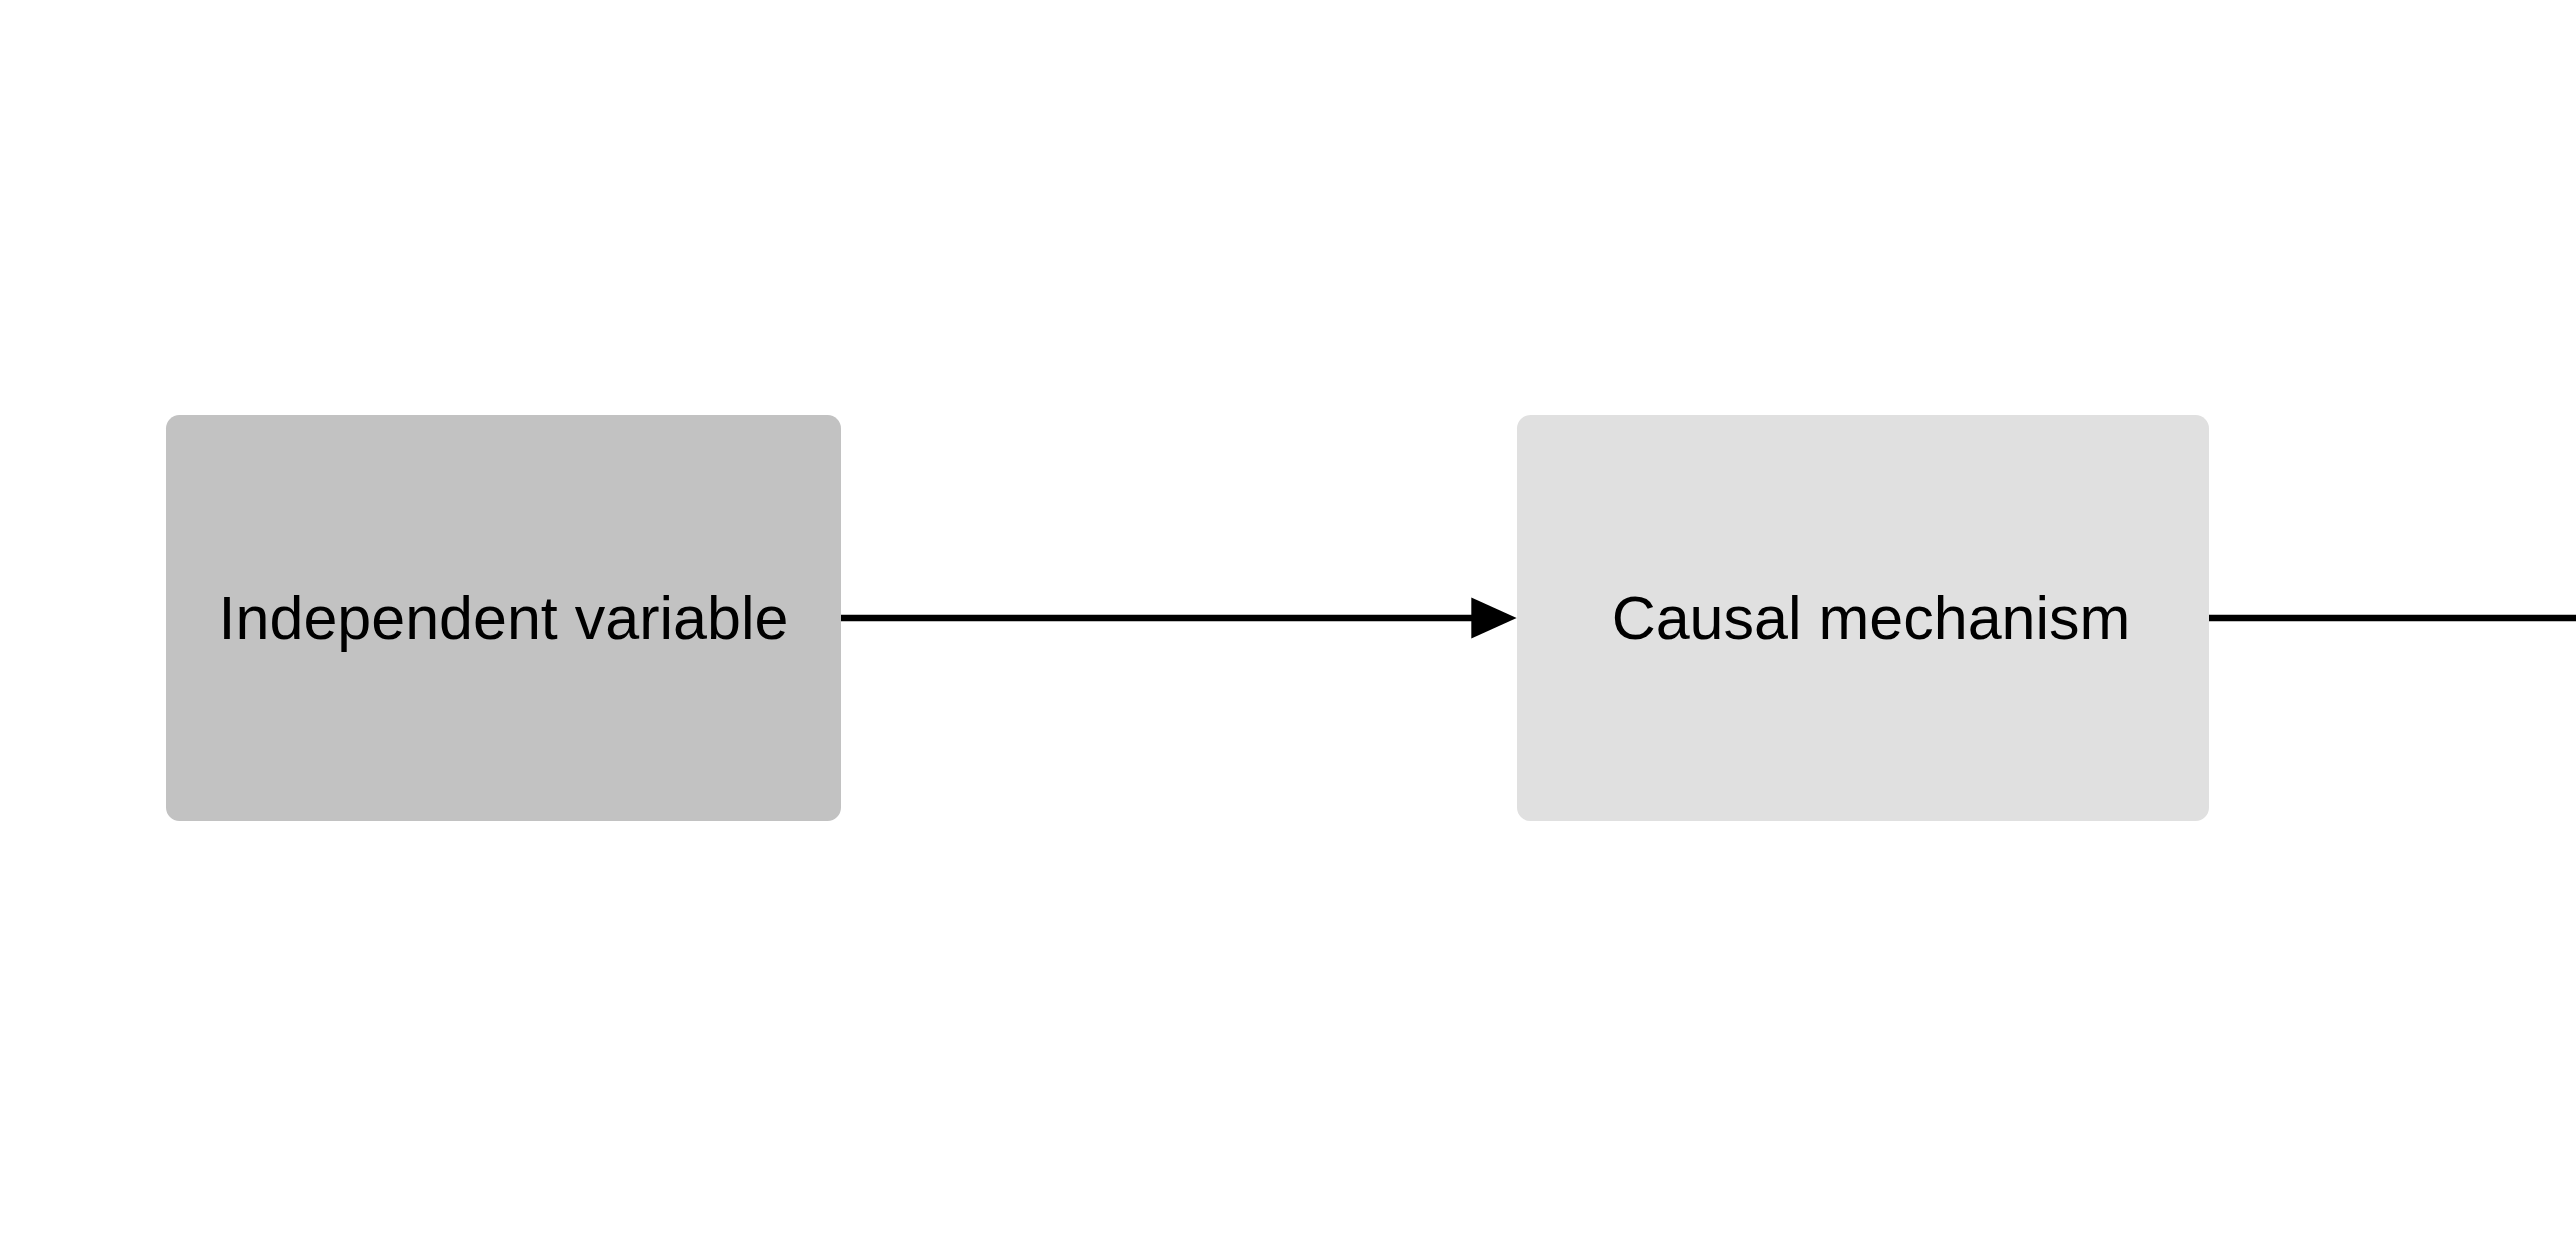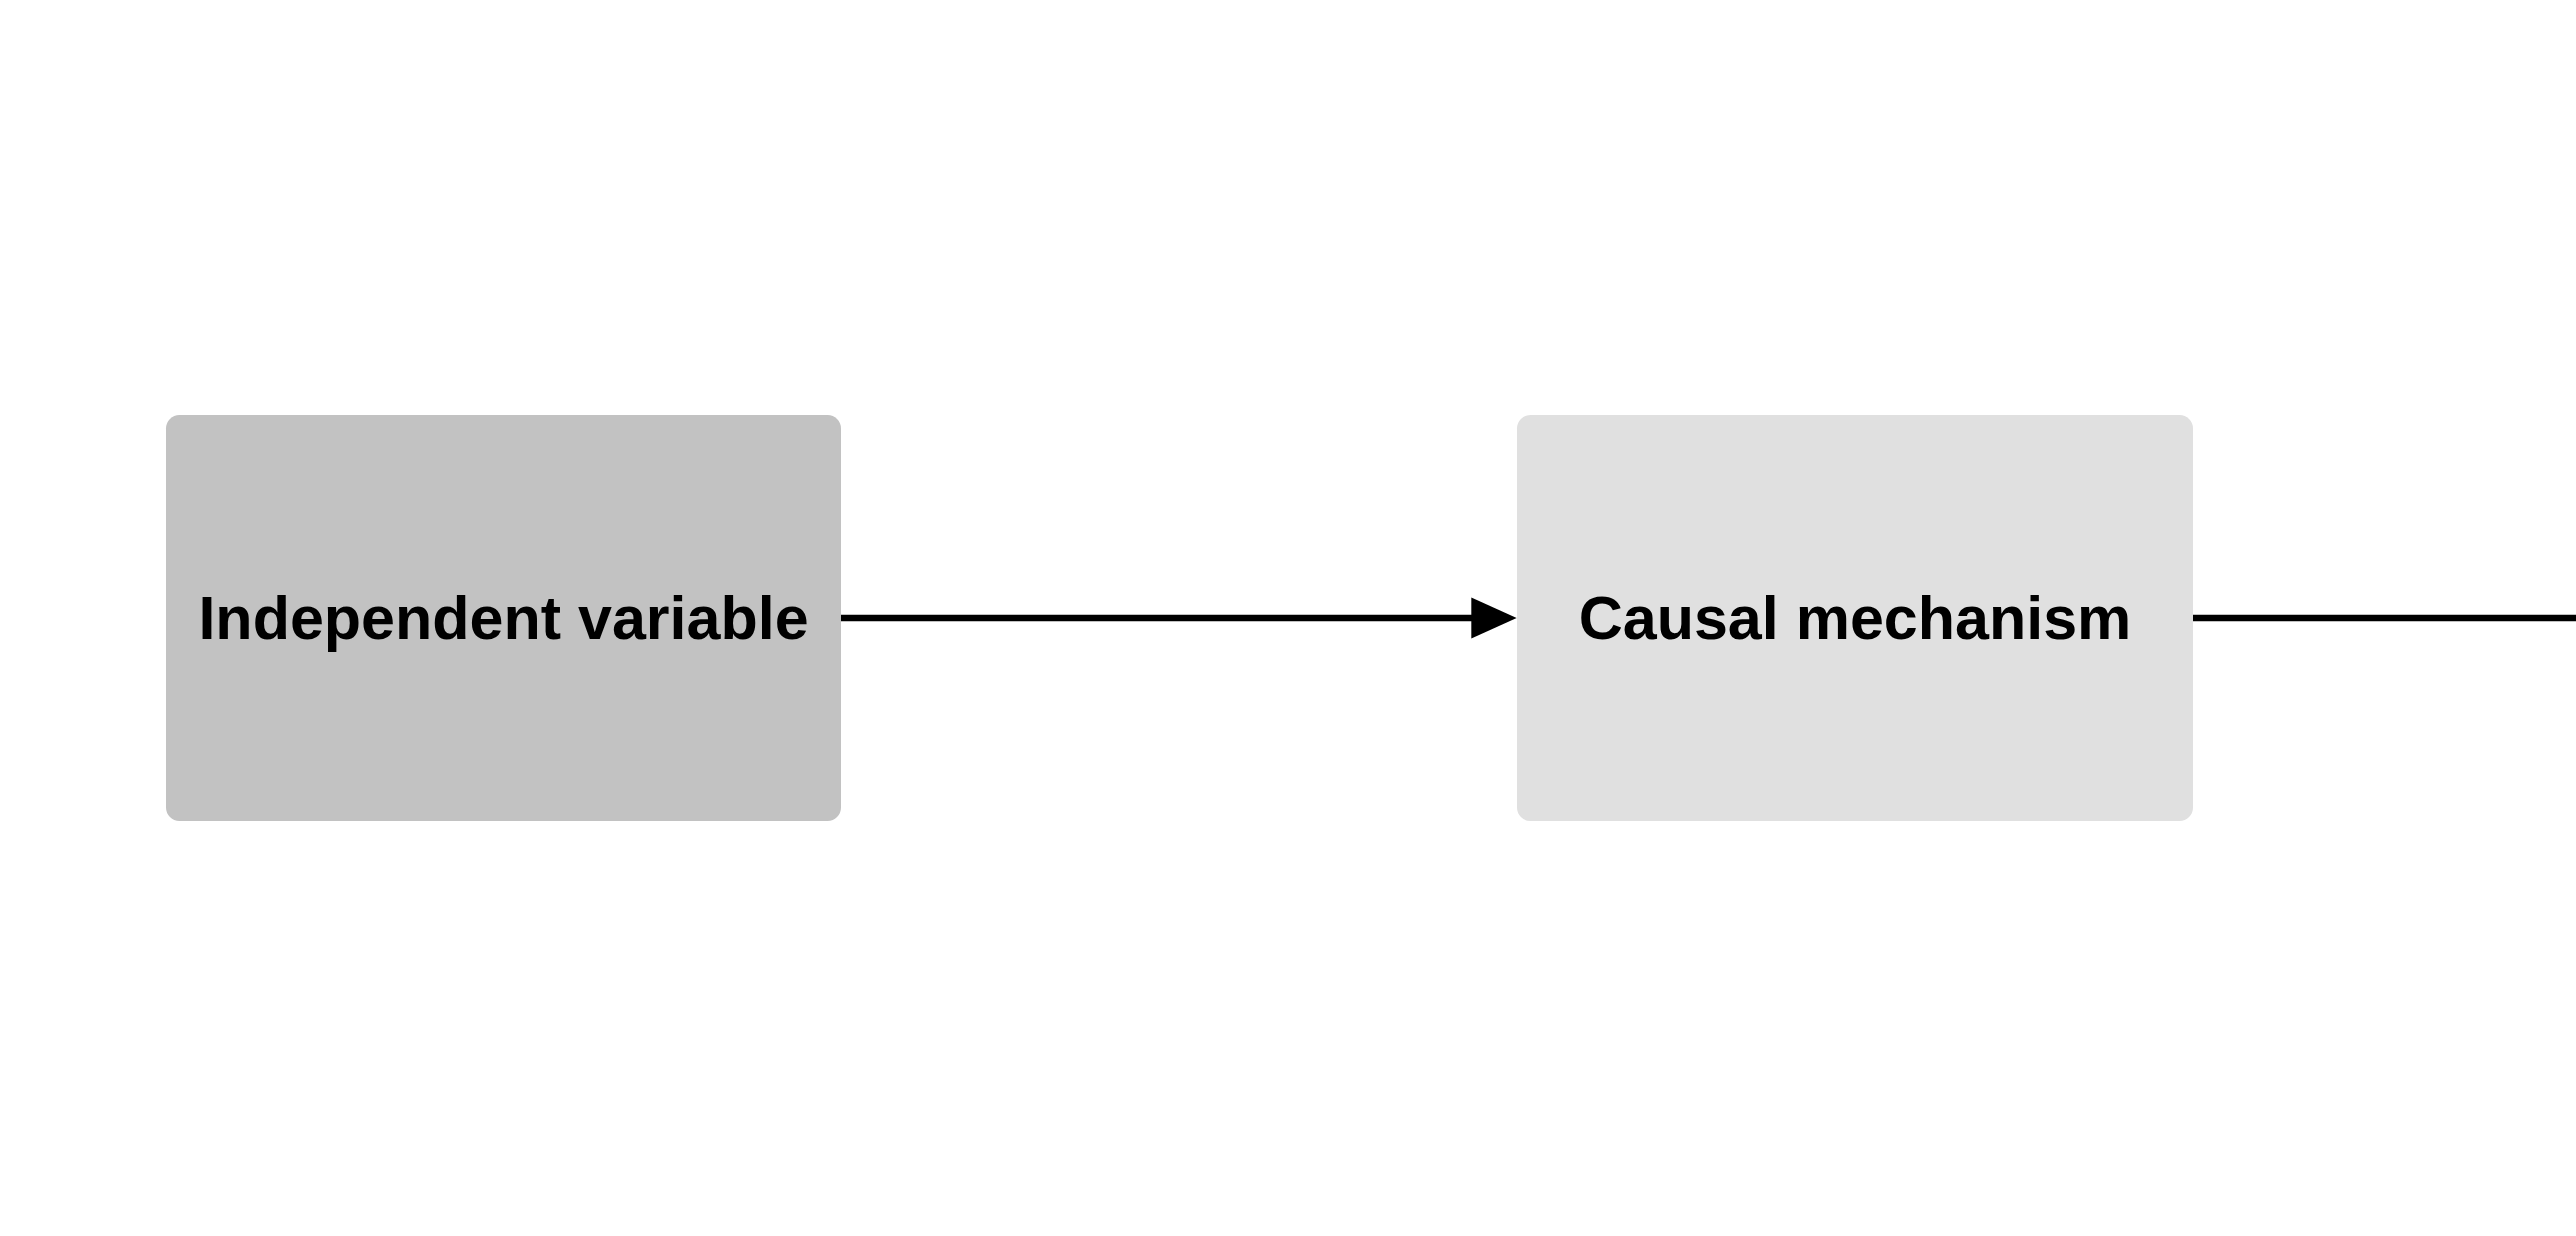--- a/index.html
+++ b/index.html
@@ -32,24 +32,23 @@
     height: 406px;
     border-radius: 13.4px;
     display: flex;
     align-items: center;
     justify-content: center;
     font-size: 61px;
     line-height: 1;
     color: #000000;
   }
   #node-independent { left: 166px;  width: 675px; }
-  #node-mechanism   { left: 1517px; width: 676px; }
+  #node-mechanism   { left: 1517px; width: 676px; padding-left: 16px; }
   .node-label {
     white-space: nowrap;
-    font-weight: bold;
   }
 </style>
 </head>
 <body style="background: rgb(255, 255, 255);">
 
 <div class="canvas">
 
   <svg class="edges" width="3709" height="1236" viewBox="0 0 7200 2400">
     <g>
       <line x1="1632" y1="1200" x2="2862" y2="1200" stroke-width="13" stroke="#000000"></line>

